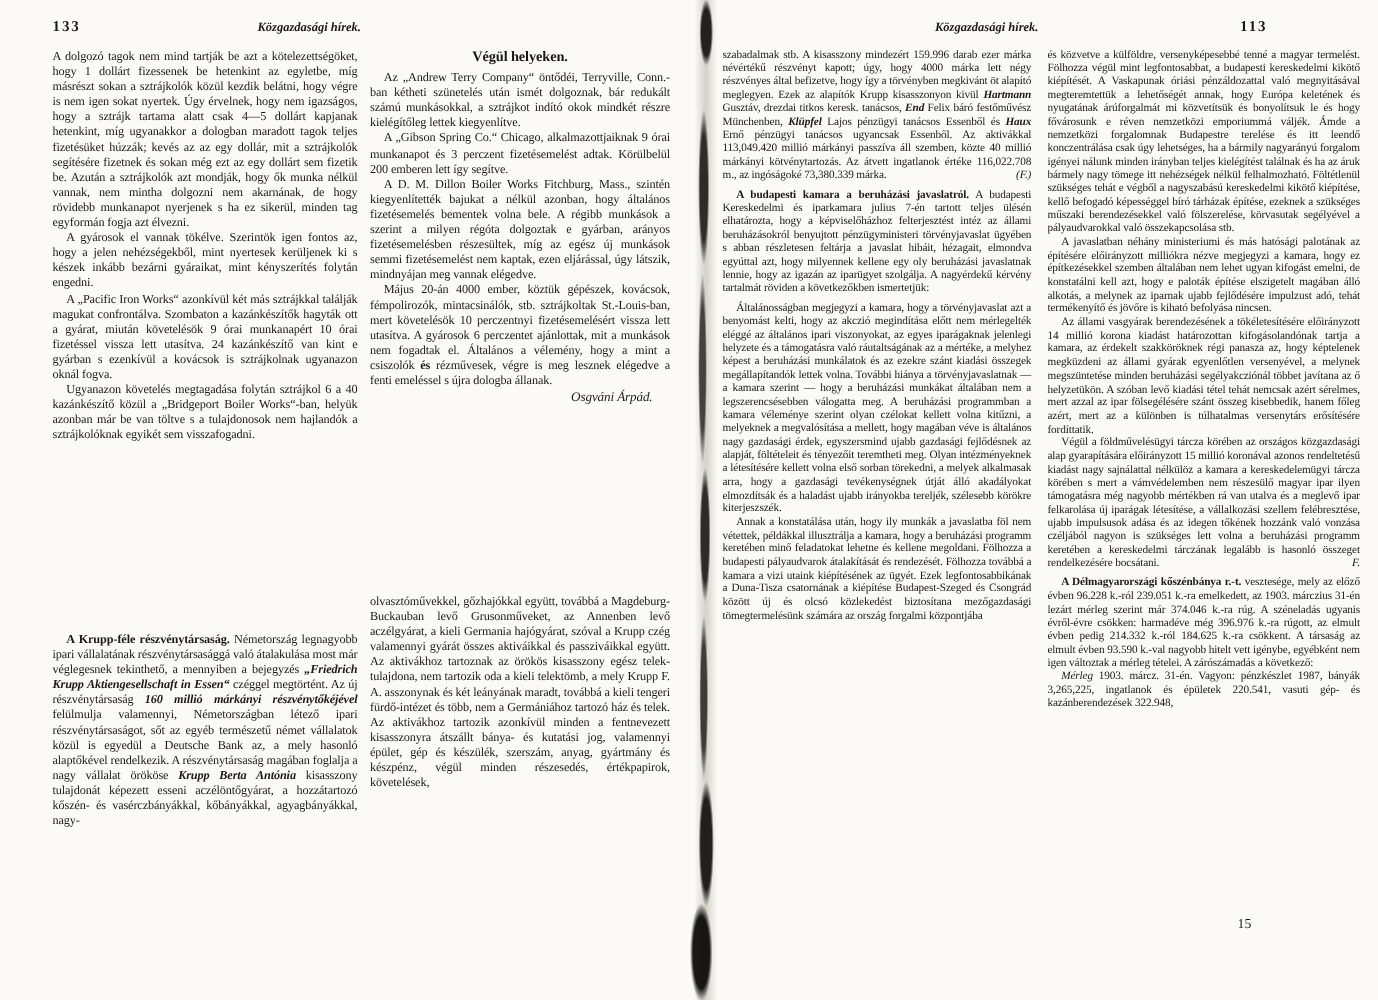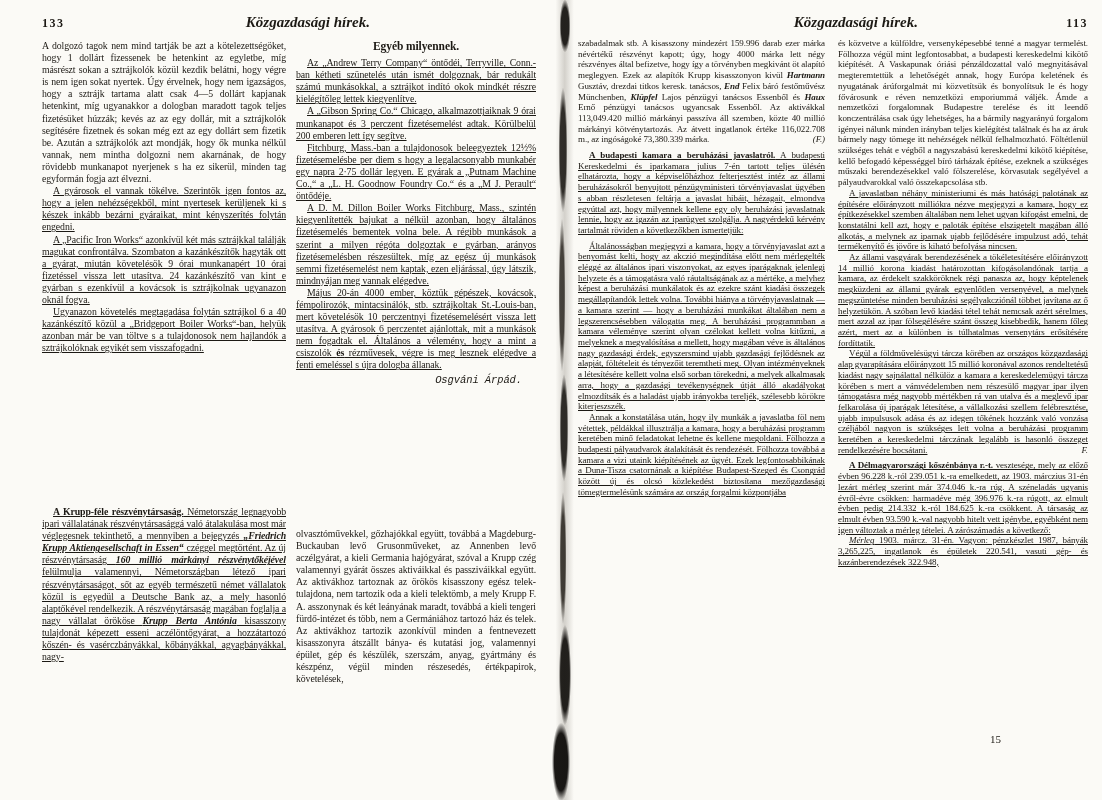--- a/index.html
+++ b/index.html
@@ -9,42 +9,42 @@
     font-family:"Liberation Serif","DejaVu Serif",serif;
     color:#1c1914;
   }
   .scan{position:absolute;inset:0;}
   
   .hdr{position:absolute;display:flex;align-items:baseline;}
   .hdr-l{left:42px;top:14px;width:492px;}
   .hdr-r{left:578px;top:14px;width:510px;}
   .hdr > span{flex:1 1 0;}
   .pgnum{font-weight:bold;font-size:12px;letter-spacing:1.5px;}
-  .pgnum-r{text-align:right;}
-  .runtitle{font-weight:bold;font-style:italic;font-size:15px;text-align:right;white-space:nowrap;}
+  .pgnum-r{text-align:center;}
+  .runtitle{font-weight:bold;font-style:italic;font-size:10px;text-align:left;white-space:nowrap;}
   .hsp{flex:1 1 0;}
   
   .col{position:absolute;text-align:justify;}
   .lp{font-size:9.8px;line-height:12.1px;letter-spacing:-0.1px;}
   .rp{font-size:9.0px;line-height:10.7px;letter-spacing:-0.1px;}
   .lp-c1t{left:42px;top:40px;width:244px;}
   .lp-c2t{left:296px;top:40px;width:240px;}
   .lp-c1b{left:42px;top:506px;width:244px;}
-  .lp-c2b{left:296px;top:528px;width:240px;}
+  .lp-c2b{left:296px;top:476px;width:240px;}
   .rp-c1{left:578px;top:38px;width:247px;}
   .rp-c2{left:838px;top:38px;width:250px;}
   .p{margin:0;}
-  .ind{text-indent:11px;text-decoration:underline;}
+  .ind{text-indent:11px;}
   .gap{margin-top:5px;}
   .b{font-weight:bold;}
   .i{font-style:italic;}
   .bi{font-weight:bold;font-style:italic;}
   .fr{float:right;}
   .col-subhead{text-align:center;font-weight:bold;font-size:11.5px;margin:0 0 5px 0;}
-  .signature{text-align:right;font-style:italic;font-size:10.5px;padding-right:14px;margin-top:2px;font-family:Liberation Mono, monospace;}
+  .signature{text-align:right;font-style:italic;font-size:10.5px;padding-right:14px;margin-top:2px;}
   
   .section-block{position:absolute;left:42px;top:442px;width:492px;text-align:center;}
   .section-rule{width:78px;height:2px;background:#2a2620;margin:0 auto;}
   .section-heading{font-size:21px;word-spacing:7px;margin-top:13px;letter-spacing:0.5px;}
   
   .sheet-num{position:absolute;left:990px;top:733px;width:40px;font-size:11px;}
   
   .gutter{position:absolute;left:546px;top:0;width:34px;height:800px;pointer-events:none;
     background:
       radial-gradient(ellipse 7px 34px at 19px 26px, rgba(20,18,15,.92) 55%, transparent 78%),
@@ -69,24 +69,23 @@
   </div>
 
   <div class="col lp lp-c1t">
     <p class="p">A dolgozó tagok nem mind tartják be azt a kötelezettségöket, hogy 1 dollárt fizessenek be hetenkint az egyletbe, míg másrészt sokan a sztrájkolók közül kezdik belátni, hogy végre is nem igen sokat nyertek. Úgy érvelnek, hogy nem igazságos, hogy a sztrájk tartama alatt csak 4—5 dollárt kapjanak hetenkint, míg ugyanakkor a dologban maradott tagok teljes fizetésüket húzzák; kevés az az egy dollár, mit a sztrájkolók segítésére fizetnek és sokan még ezt az egy dollárt sem fizetik be. Azután a sztrájkolók azt mondják, hogy ők munka nélkül vannak, nem mintha dolgozni nem akarnának, de hogy rövidebb munkanapot nyerjenek s ha ez sikerül, minden tag egyformán fogja azt élvezni.</p>
     <p class="p ind">A gyárosok el vannak tökélve. Szerintök igen fontos az, hogy a jelen nehézségekből, mint nyertesek kerüljenek ki s készek inkább bezárni gyáraikat, mint kényszerítés folytán engedni.</p>
     <p class="p ind">A „Pacific Iron Works“ azonkívül két más sztrájkkal találják magukat confrontálva. Szombaton a kazánkészítők hagyták ott a gyárat, miután követelésök 9 órai munkanapért 10 órai fizetéssel vissza lett utasítva. 24 kazánkészítő van kint e gyárban s ezenkívül a kovácsok is sztrájkolnak ugyanazon oknál fogva.</p>
     <p class="p ind">Ugyanazon követelés megtagadása folytán sztrájkol 6 a 40 kazánkészítő közül a „Bridgeport Boiler Works“-ban, helyük azonban már be van töltve s a tulajdonosok nem hajlandók a sztrájkolóknak egyikét sem visszafogadni.</p>
   </div>
 
   <div class="col lp lp-c2t">
-    <p class="col-subhead">Egyéb milyennek.</p>
+    <p class="col-subhead">Végül helyeken.</p>
     <p class="p ind">Az „Andrew Terry Company“ öntődéi, Terryville, Conn.-ban kétheti szünetelés után ismét dolgoznak, bár redukált számú munkásokkal, a sztrájkot indító okok mindkét részre kielégítőleg lettek kiegyenlítve.</p>
     <p class="p ind">A „Gibson Spring Co.“ Chicago, alkalmazottjaiknak 9 órai munkanapot és 3 perczent fizetésemelést adtak. Körülbelül 200 emberen lett így segítve.</p>
-    <p class="p ind">Fitchburg, Mass.-ban a tulajdonosok beleegyeztek 12½% fizetésemelésbe per diem s hogy a legalacsonyabb munkabér egy napra 2·75 dollár legyen. E gyárak a „Putnam Machine Co.,“ a „L. H. Goodnow Foundry Co.“ és a „M J. Perault“ öntődéje.</p>
     <p class="p ind">A D. M. Dillon Boiler Works Fitchburg, Mass., szintén kiegyenlítették bajukat a nélkül azonban, hogy általános fizetésemelés bementek volna bele. A régibb munkások a szerint a milyen régóta dolgoztak e gyárban, arányos fizetésemelésben részesültek, míg az egész új munkások semmi fizetésemelést nem kaptak, ezen eljárással, úgy látszik, mindnyájan meg vannak elégedve.</p>
     <p class="p ind">Május 20-án 4000 ember, köztük gépészek, kovácsok, fémpolirozók, mintacsinálók, stb. sztrájkoltak St.-Louis-ban, mert követelésök 10 perczentnyi fizetésemelésért vissza lett utasítva. A gyárosok 6 perczentet ajánlottak, mit a munkások nem fogadtak el. Általános a vélemény, hogy a mint a csiszolók <span class="b">és</span> rézművesek, végre is meg lesznek elégedve a fenti emeléssel s újra dologba állanak.</p>
     <p class="signature">Osgváni Árpád.</p>
   </div>
 
 
   <div class="col lp lp-c1b">
     <p class="p ind"><span class="b">A Krupp-féle részvénytársaság.</span> Németország legnagyobb ipari vállalatának részvénytársasággá való átalakulása most már véglegesnek tekinthető, a mennyiben a bejegyzés <span class="bi">„Friedrich Krupp Aktiengesellschaft in Essen“</span> czéggel megtörtént. Az új részvénytársaság <span class="bi">160 millió márkányi részvénytőkéjével</span> felülmulja valamennyi, Németországban létező ipari részvénytársaságot, sőt az egyéb természetű német vállalatok közül is egyedül a Deutsche Bank az, a mely hasonló alaptőkével rendelkezik. A részvénytársaság magában foglalja a nagy vállalat örököse <span class="bi">Krupp Berta Antónia</span> kisasszony tulajdonát képezett esseni aczélöntőgyárat, a hozzátartozó kőszén- és vasérczbányákkal, kőbányákkal, agyagbányákkal, nagy-</p>
   </div>
 

